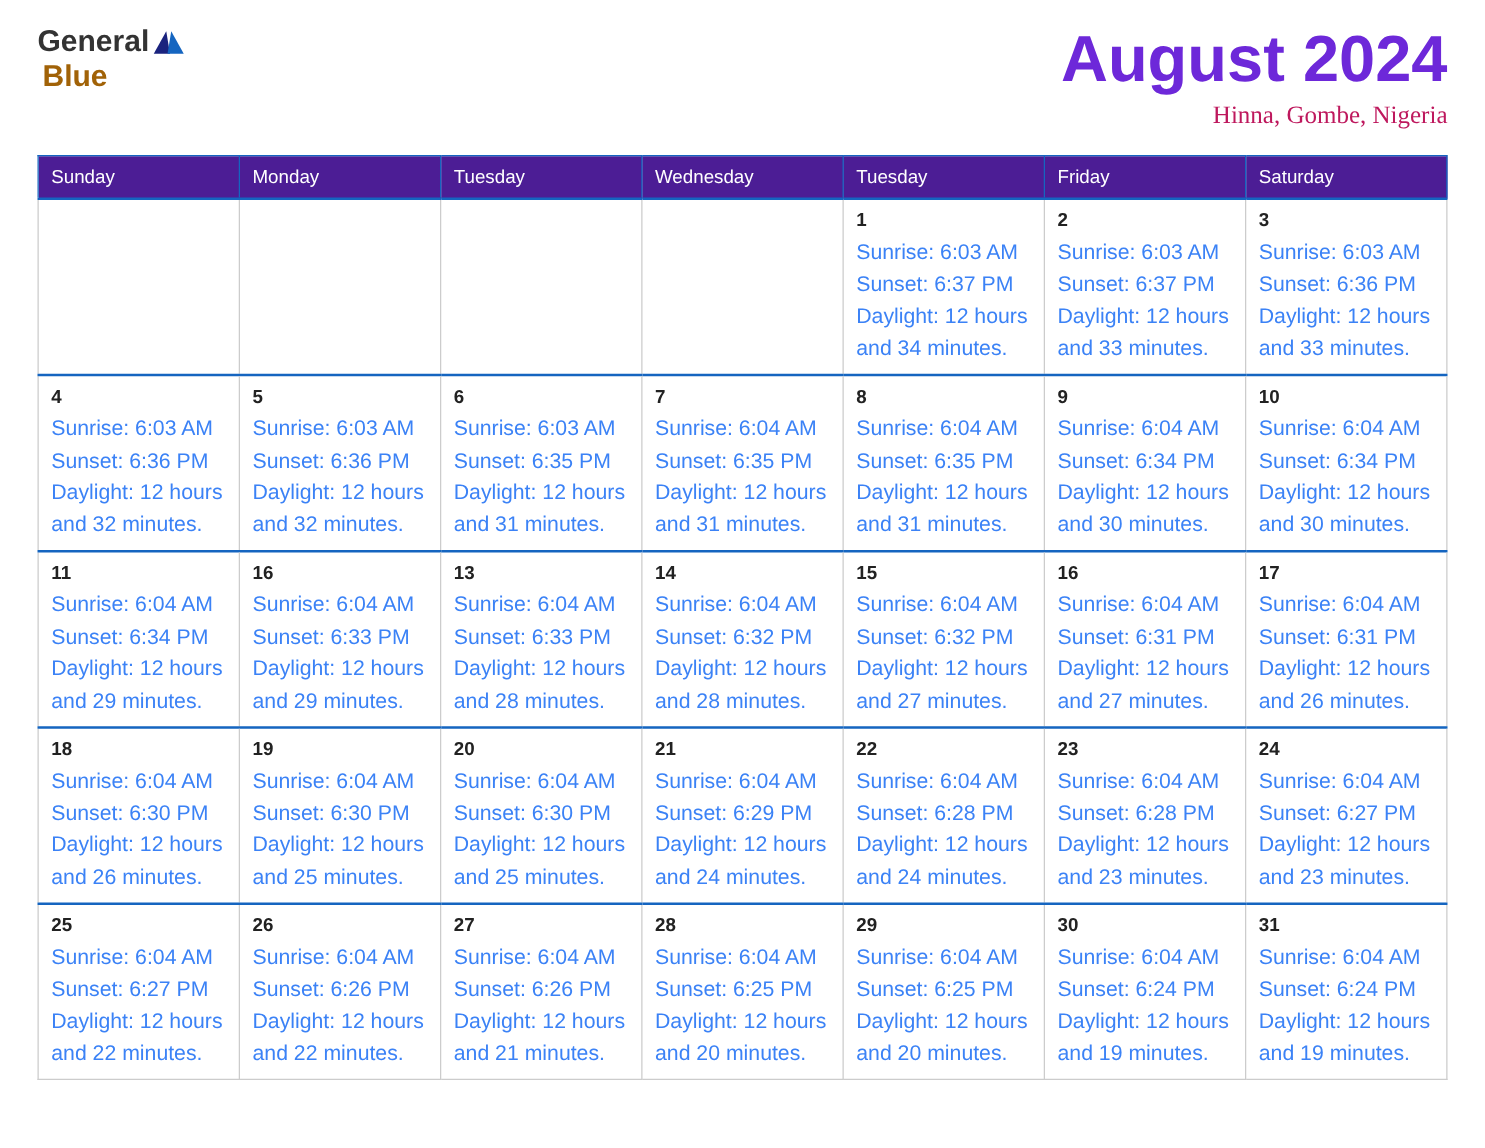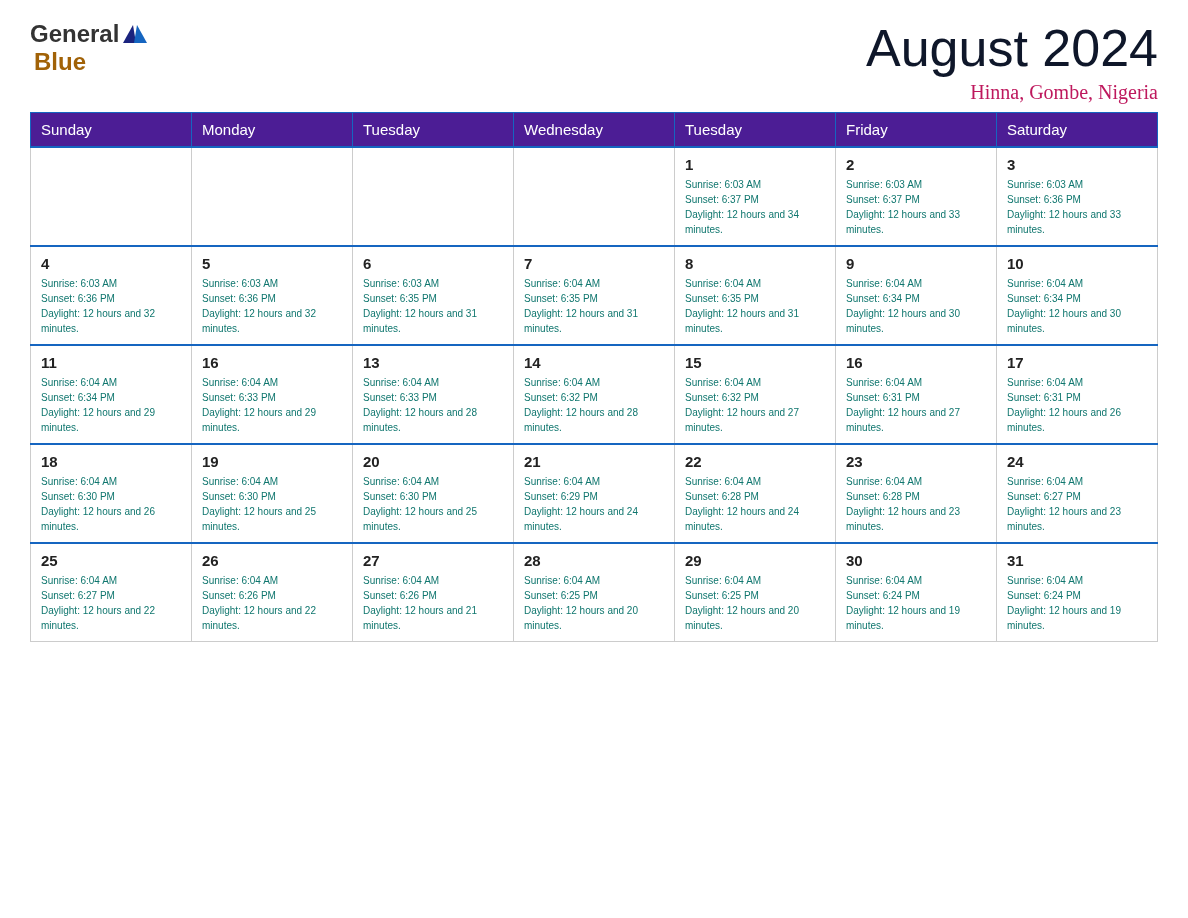--- a/index.html
+++ b/index.html
@@ -8,21 +8,21 @@
       background: #fff;
       color: #222;
       padding: 20px 30px;
       width: 1188px;
       min-height: 918px;
     }
     .header {
       display: flex;
       justify-content: space-between;
       align-items: flex-start;
-      margin-bottom: 8px;
+      margin-bottom: 20px;
     }
     .logo-wrapper {
       display: flex;
       flex-direction: column;
     }
     .logo-row {
       display: flex;
       align-items: center;
     }
     .logo-triangles {
@@ -43,22 +43,22 @@
       border-right: 10px solid transparent;
       border-bottom: 18px solid #1565c0;
       display: inline-block;
       margin-left: -2px;
     }
     .title-area {
       text-align: right;
     }
     .main-title {
       font-size: 52px;
-      font-weight: 400;
-      color: #0f172a;
+      font-weight: 700;
+      color: #6d28d9;
       line-height: 1.1;
     }
     .subtitle {
       font-size: 20px;
       color: #be185d;
       margin-top: 4px;
       font-family: Liberation Serif, serif;
     }
     .calendar {
       width: 100%;
@@ -89,22 +89,22 @@
       border-top: 2px solid #1565c0;
     }
     .day-number {
       font-size: 15px;
       font-weight: bold;
       color: #222;
       display: block;
       margin-bottom: 4px;
     }
     .day-info {
-      font-size: 10px;
-      color: #0f766e;
+      font-size: 17px;
+      color: #3b82f6;
       line-height: 1.5;
     }
     .empty-cell {
       background: #fff;
     }
   </style>
 </head>
 <body>
 
 <div class="header">

